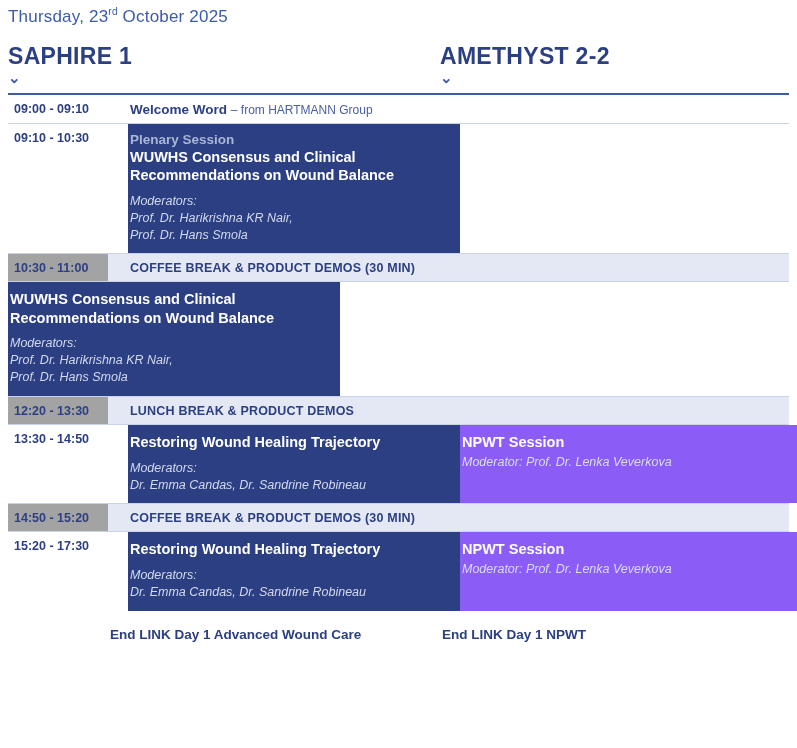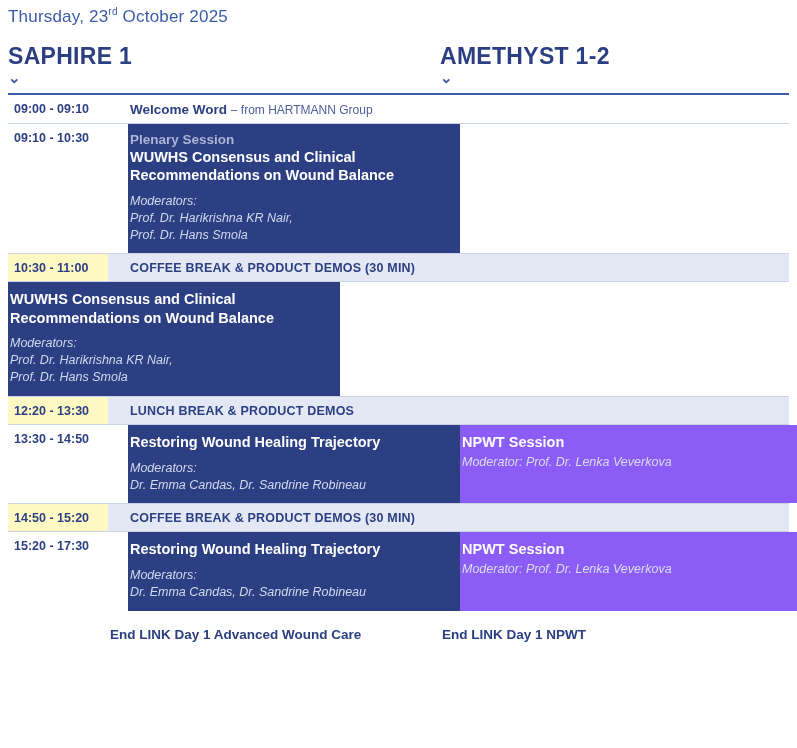--- a/index.html
+++ b/index.html
@@ -88,21 +88,21 @@
   }
   .cell.c1 { width: 332px; flex: 0 0 332px; }
   .cell.c2 { width: 349px; flex: 0 0 349px; }
   .cell.empty { background: transparent; }
 
   
   .band {
     background: #e3e8f4;
     border-bottom: 1px solid #c8d2e8;
   }
-  .band .time { background: #fef9c3; }
+  .band .time { background: #a3a3a3; }
   .band-label {
     font-size: 12.5px;
     font-weight: bold;
     color: #2b3f82;
     padding: 7px 0 6px 2px;
     letter-spacing: 0.2px;
   }
 
   
   .sess {
@@ -179,21 +179,21 @@
   <div class="date-line">
     <span>Thursday, 23</span><sup>rd</sup><span> October 2025</span>
   </div>
 
   <div class="rooms">
     <div class="room-col first">
       <div class="room-title">SAPHIRE 1</div>
       <div class="chev">⌄</div>
     </div>
     <div class="room-col second">
-      <div class="room-title">AMETHYST 1-2</div>
+      <div class="room-title">AMETHYST 2-2</div>
       <div class="chev">⌄</div>
     </div>
   </div>
 
   <div class="top-rule"></div>
 
   <div class="grid">
 
     <div class="row">
       <div class="time">09:00 - 09:10</div>

